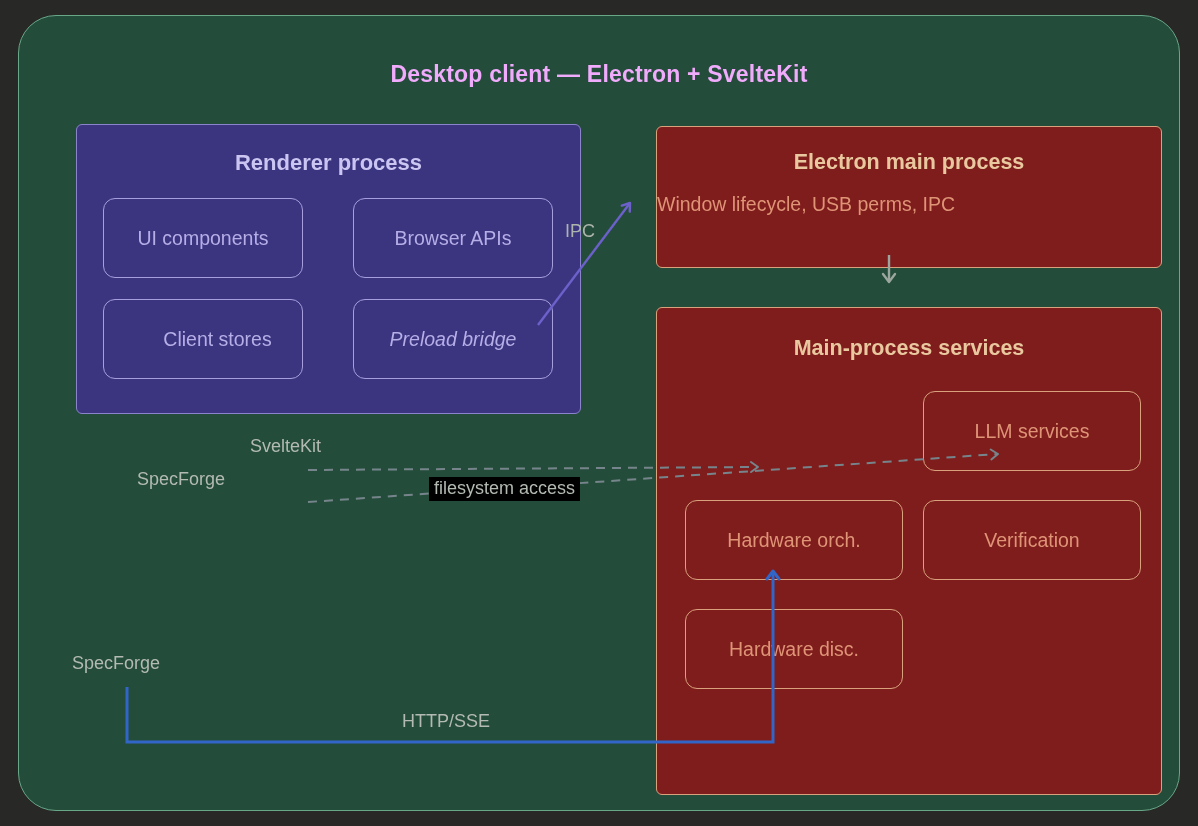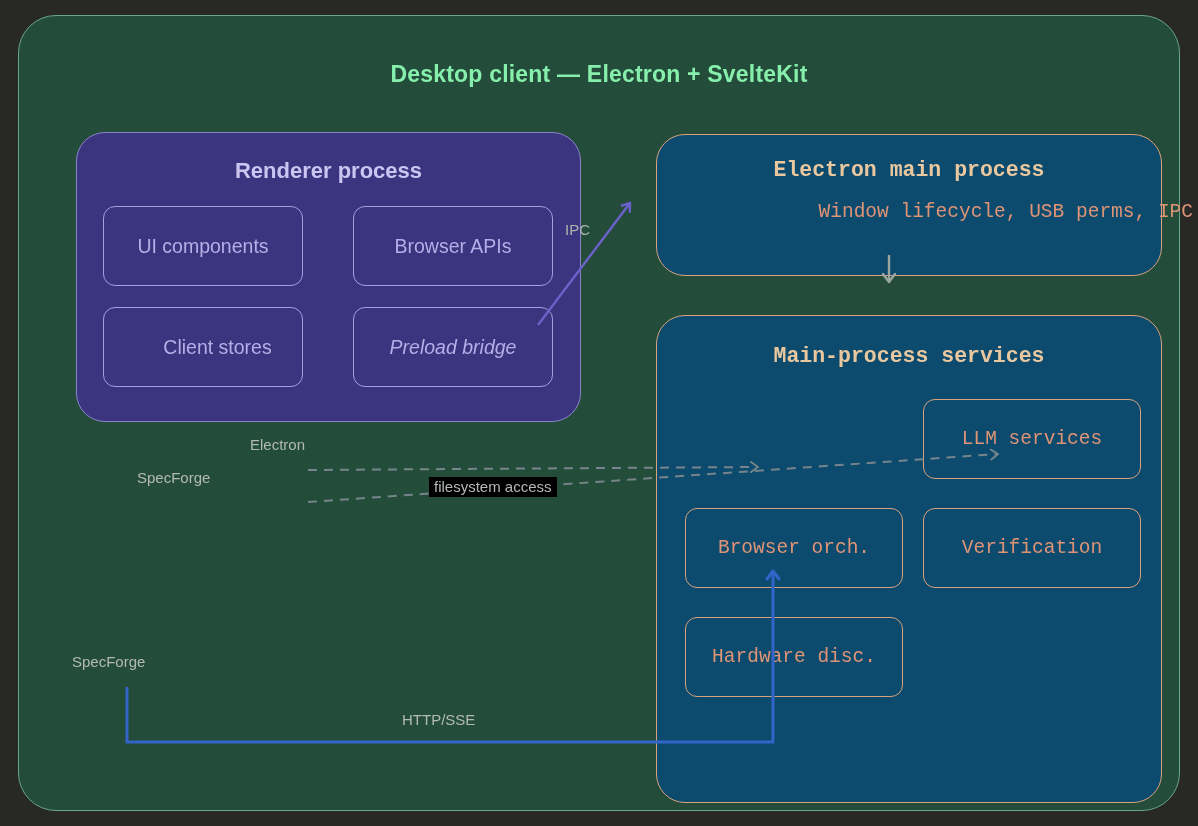--- a/index.html
+++ b/index.html
@@ -8,51 +8,51 @@
     background:#282827;
     font-family:"Liberation Sans","DejaVu Sans",sans-serif;
   }
   .container{
     position:absolute;left:18px;top:15px;width:1162px;height:796px;
     background:#244c3a;border:1px solid #69a789;border-radius:38px;
     box-sizing:border-box;
   }
   .main-title{
     position:absolute;left:0;top:45px;width:100%;text-align:center;
-    font-size:23px;font-weight:bold;color:#86efac;letter-spacing:.2px;
+    font-size:23px;font-weight:bold;color:#f0abfc;letter-spacing:.2px;
   }
-  .panel{position:absolute;box-sizing:border-box;border-radius:29px;margin-top:8px;}
+  .panel{position:absolute;box-sizing:border-box;border-radius:6px;}
   .panel-title{position:absolute;left:0;width:100%;text-align:center;font-weight:bold;}
   .node{
     position:absolute;box-sizing:border-box;border-radius:12px;
     display:flex;align-items:center;justify-content:center;
     font-size:19.5px;
   }
   
   .renderer{left:57px;top:108px;width:505px;height:290px;background:#3b3580;border:1.5px solid #8b83cc;}
   .renderer .panel-title{top:25px;font-size:22px;color:#cbc5f2;}
   .renderer .node{border:1.3px solid #a79fdd;color:#b6aee7;width:200px;height:80px;}
   .r-n0{left:26px;top:73px;} .r-n1{left:276px;top:73px;}
   .r-n2{left:26px;top:174px;padding-left:29px;} .r-n3{left:276px;top:174px;font-style:italic;}
   
-  .brown{background:#0c4a6e;border:1.5px solid #d9a27c;font-family:Liberation Mono, monospace;}
+  .brown{background:#7f1d1d;border:1.5px solid #d9a27c;}
   .electron{left:637px;top:110px;width:506px;height:142px;}
   .electron .panel-title{top:23px;font-size:21.5px;color:#eac89f;}
-  .electron-subtitle{position:absolute;left:0;top:66px;width:100%;text-align:right;font-size:19.5px;color:#df9476;padding-left:32px;}
+  .electron-subtitle{position:absolute;left:0;top:66px;width:100%;text-align:left;font-size:19.5px;color:#df9476;}
   .services{left:637px;top:291px;width:506px;height:488px;}
   .services .panel-title{top:28px;font-size:21.5px;color:#eac89f;}
   .services .node{border:1.3px solid #d9a27c;color:#df9476;width:218px;height:80px;}
   .s-n0{left:28px;top:83px;} .s-n1{left:266px;top:83px;}
   .s-n2{left:28px;top:192px;} .s-n3{left:266px;top:192px;}
   .s-n4{left:28px;top:301px;}
   
   .edges{position:absolute;left:0;top:0;width:1198px;height:826px;pointer-events:none;}
   
   .glabel{
-    position:absolute;font-size:15px;color:#b3bab2;line-height:1.2;white-space:nowrap;
+    position:absolute;font-size:18px;color:#b3bab2;line-height:1.2;white-space:nowrap;
   }
   .lbl-ipc{left:565px;top:221px;color:#acb5ac;}
   .lbl-workspace{left:250px;top:436px;}
   .lbl-openrouter{left:137px;top:469px;}
   .lbl-fsaccess{left:429px;top:477px;background:#000000;padding:1px 5px;}
   .lbl-specforge{left:72px;top:653px;}
   .lbl-httpsse{left:402px;top:711px;}
 </style>
 </head>
 <body>
@@ -82,21 +82,21 @@
       <div class="panel-title">Electron main process</div>
       <div class="electron-subtitle">Window lifecycle, USB perms, IPC</div>
     </div>
 
     <div class="panel brown services">
       <div class="panel-title">Main-process services</div>
       <div class="node s-n1">
         <span>LLM services</span>
       </div>
       <div class="node s-n2">
-        <span>Browser orch.</span>
+        <span>Hardware orch.</span>
       </div>
       <div class="node s-n3">
         <span>Verification</span>
       </div>
       <div class="node s-n4">
         <span>Hardware disc.</span>
       </div>
     </div>
   </div>
 
@@ -116,19 +116,19 @@
       </marker>
     </defs>
     <path d="M538,325 L630,203" fill="none" stroke="#6c60ca" stroke-width="2.4" marker-end="url(#ah-purple)"></path>
     <path d="M889,255 L889,282" fill="none" stroke="#9ba69f" stroke-width="2.4" marker-end="url(#ah-gray)"></path>
     <path d="M308,470 L758,467" fill="none" stroke="#76858b" stroke-width="2" stroke-dasharray="9 7" marker-end="url(#ah-dash)"></path>
     <path d="M308,502 L998,454" fill="none" stroke="#76858b" stroke-width="2" stroke-dasharray="9 7" marker-end="url(#ah-dash)"></path>
     <path d="M127,687 L127,742 L773,742 L773,571" fill="none" stroke="#3165c8" stroke-width="3" marker-end="url(#ah-blue)"></path>
   </svg>
 
   <span class="glabel lbl-ipc">IPC</span>
-  <span class="glabel lbl-workspace">Electron</span>
+  <span class="glabel lbl-workspace">SvelteKit</span>
   <span class="glabel lbl-openrouter">SpecForge</span>
   <span class="glabel lbl-fsaccess">filesystem access</span>
   <span class="glabel lbl-specforge">SpecForge</span>
   <span class="glabel lbl-httpsse">HTTP/SSE</span>
 
 </div>
 
 </body></html>

